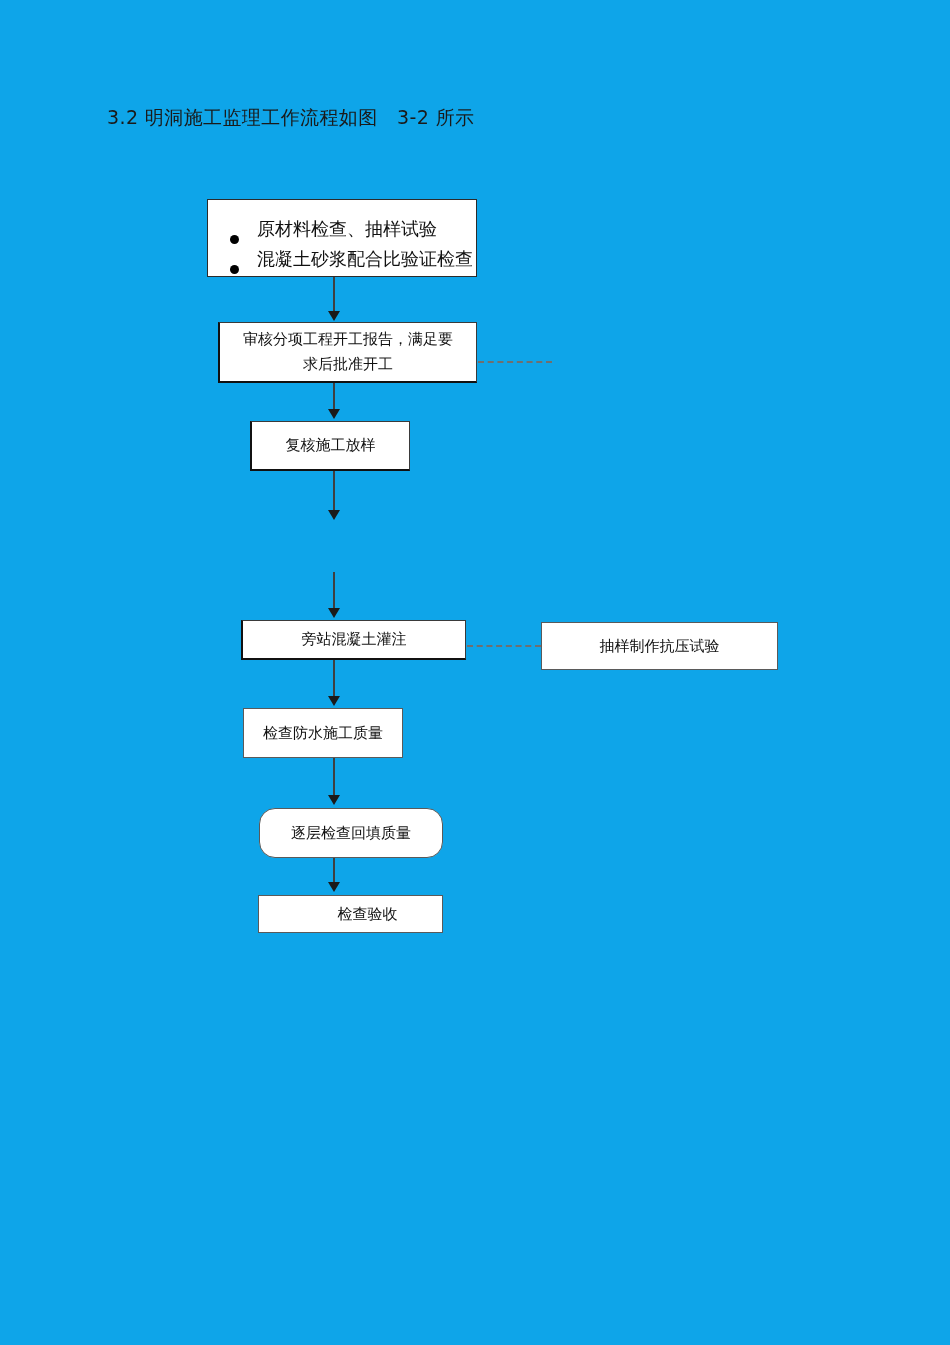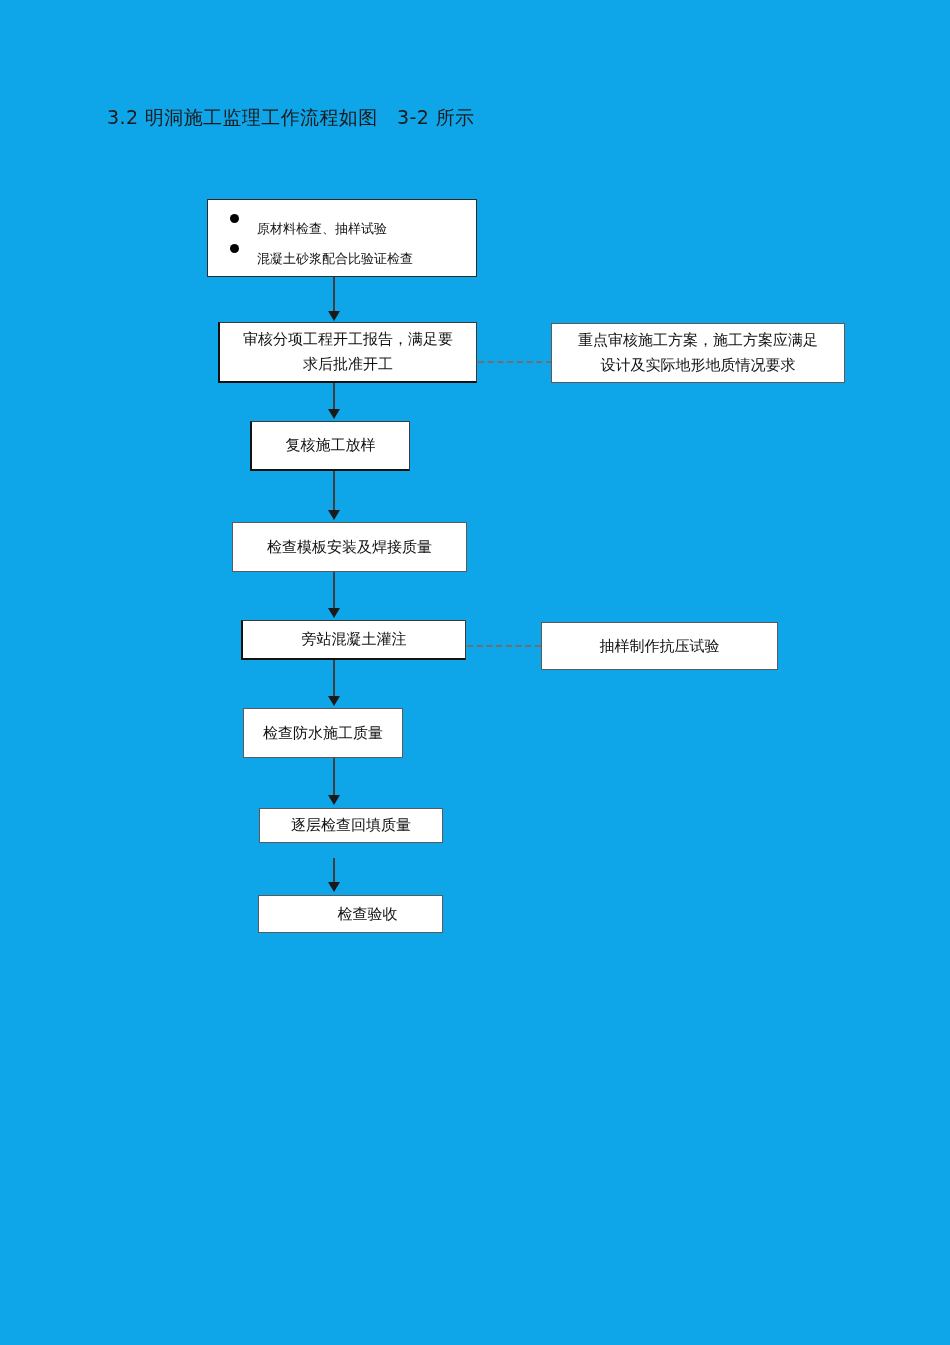--- a/index.html
+++ b/index.html
@@ -63,22 +63,22 @@
   }
 
   
   .node.bullets {
     display: block;
     padding: 14px 0 0 22px;
     text-align: left;
   }
   .bullet-row {
     display: flex;
-    align-items: flex-start;
-    font-size: 13px;
+    align-items: flex-end;
+    font-size: 18px;
     line-height: 30px;
   }
   .bullet-dot {
     width: 9px;
     height: 9px;
     border-radius: 50%;
     background: #000000;
     flex: 0 0 auto;
     margin-right: 18px;
   }
@@ -124,38 +124,31 @@
   <div class="vline" style="left:333px; top:277px; height:37px;"></div>
   <div class="arrowhead" style="left:328px; top:311px;"></div>
 
   <div class="node heavy" style="left:218px; top:322px; width:259px; height:61px;">
     <span class="node-text">审核分项工程开工报告，满足要
 求后批准开工</span>
   </div>
 
   <div class="dashline" style="left:478px; top:361px; width:74px;"></div>
 
-  <div class="node" style="left:551px; top:323px; width:294px; height:60px;">
-    <span class="node-text">重点审核施工方案，施工方案应满足
-设计及实际地形地质情况要求</span>
-  </div>
 
   <div class="vline" style="left:333px; top:383px; height:28px;"></div>
   <div class="arrowhead" style="left:328px; top:409px;"></div>
 
   <div class="node heavy" style="left:250px; top:421px; width:160px; height:50px;align-items:center;">
     <span class="node-text">复核施工放样</span>
   </div>
 
   <div class="vline" style="left:333px; top:471px; height:41px;"></div>
   <div class="arrowhead" style="left:328px; top:510px;"></div>
 
-  <div class="node" style="left:232px; top:522px; width:235px; height:50px;">
-    <span class="node-text">检查模板安装及焊接质量</span>
-  </div>
 
   <div class="vline" style="left:333px; top:572px; height:38px;"></div>
   <div class="arrowhead" style="left:328px; top:608px;"></div>
 
   <div class="node heavy" style="left:241px; top:620px; width:225px; height:40px;">
     <span class="node-text">旁站混凝土灌注</span>
   </div>
 
   <div class="dashline" style="left:467px; top:645px; width:74px;"></div>
 
@@ -166,21 +159,21 @@
   <div class="vline" style="left:333px; top:660px; height:38px;"></div>
   <div class="arrowhead" style="left:328px; top:696px;"></div>
 
   <div class="node" style="left:243px; top:708px; width:160px; height:50px;">
     <span class="node-text">检查防水施工质量</span>
   </div>
 
   <div class="vline" style="left:333px; top:758px; height:39px;"></div>
   <div class="arrowhead" style="left:328px; top:795px;"></div>
 
-  <div class="node" style="left:259px; top:808px; width:184px; height:35px;">
+  <div class="node" style="left:259px; top:808px; width:184px; height:50px;border-radius:16px;">
     <span class="node-text">逐层检查回填质量</span>
   </div>
 
   <div class="vline" style="left:333px; top:858px; height:26px;"></div>
   <div class="arrowhead" style="left:328px; top:882px;"></div>
 
   <div class="node" style="left:258px; top:895px; width:185px; height:38px;padding-left:40px;">
     <span class="node-text">检查验收</span>
   </div>
 

